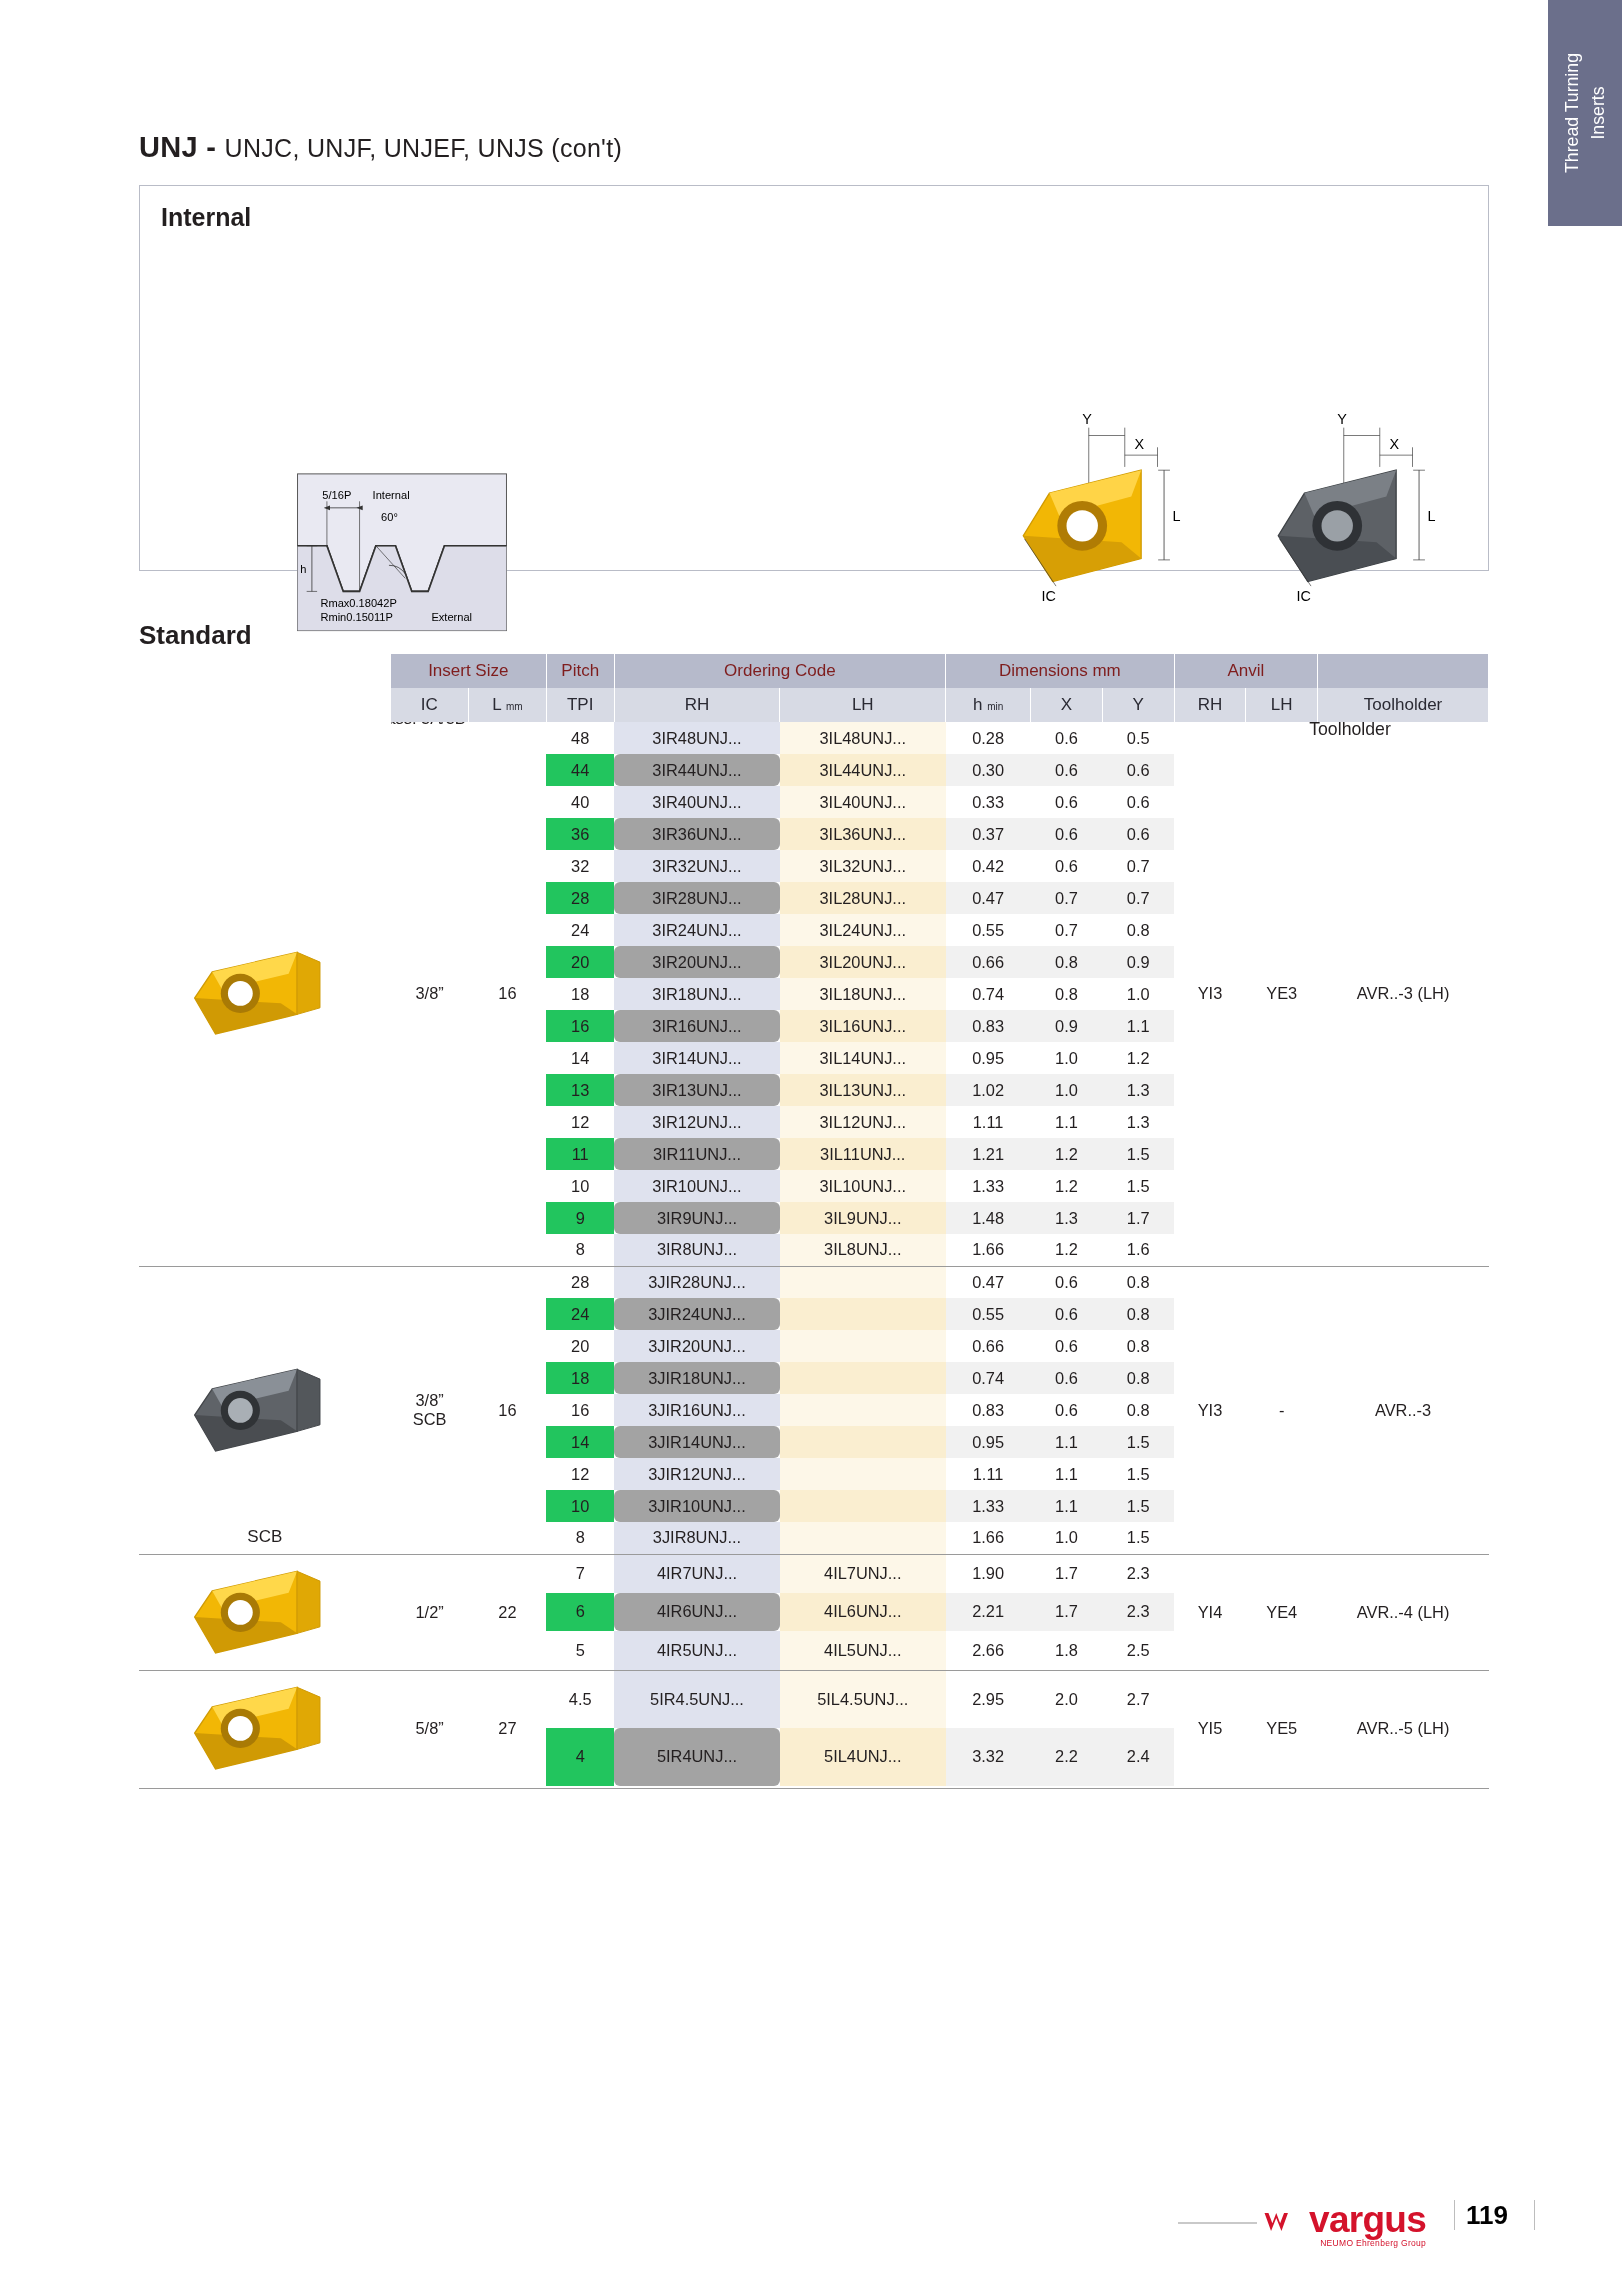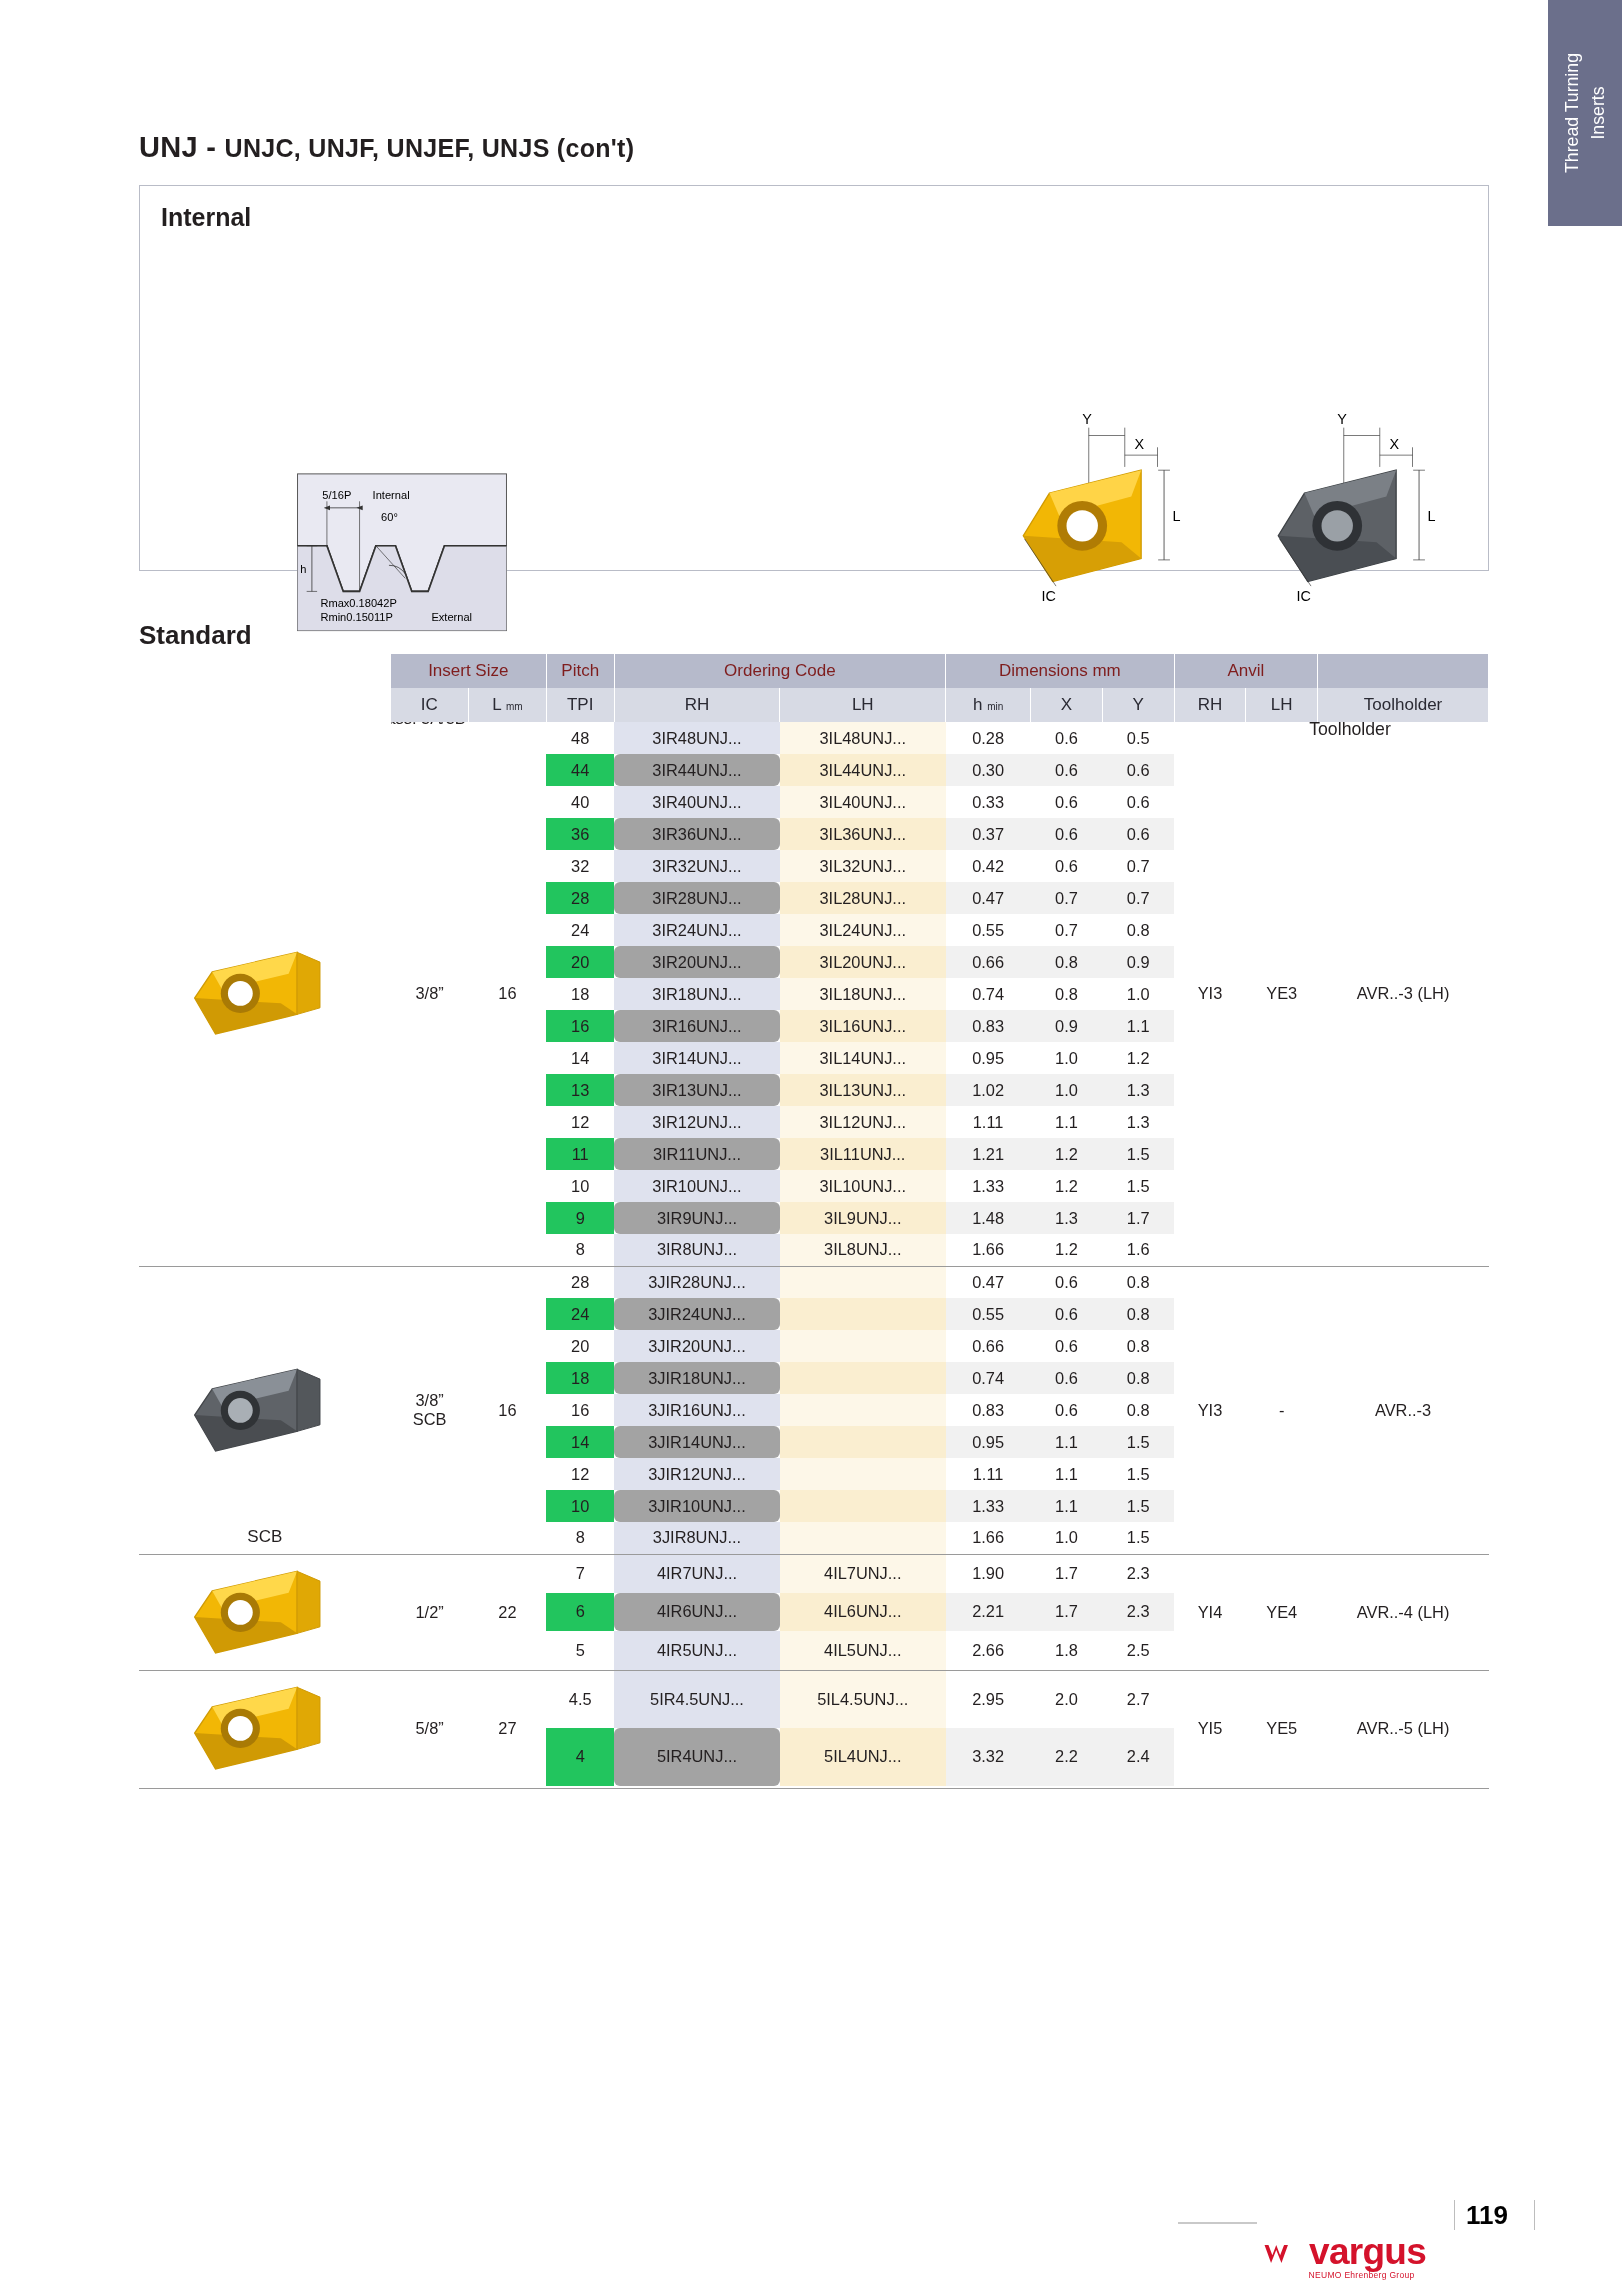--- a/index.html
+++ b/index.html
@@ -32,21 +32,21 @@
   }
 
   
   .page-title {
     position: absolute;
     left: 139px; top: 131px;
     font-size: 29px;
     letter-spacing: 0.3px;
   }
   .page-title .bold { font-weight: bold; }
-  .page-title .rest { font-weight: bold; font-size: 25px; }
+  .page-title .rest { font-weight: normal; font-size: 25px; }
 
   
   .internal-box {
     position: absolute;
     left: 139px; top: 185px;
     width: 1350px; height: 386px;
     border: 1.3px solid #b9bcc7;
     background: #ffffff;
   }
   .internal-title {
@@ -177,22 +177,21 @@
   
   .footer-rule {
     position: absolute;
     left: 1178px; top: 2222px;
     width: 79px; height: 2px;
     background: #c9c9c9;
   }
   .logo {
     position: absolute;
     left: 1263px; top: 2199px;
-    text-align: center;
-    margin-top: 32px;
+    text-align: right;
   }
   .logo .wordmark {
     font-size: 37px; font-weight: bold; color: #d4122b;
     letter-spacing: -0.7px;
   }
   .logo .sub {
     font-size: 8.5px; color: #d4122b; letter-spacing: 0.3px;
     margin-top: -2.6px; margin-left: 34px;
   }
   .page-sep {

